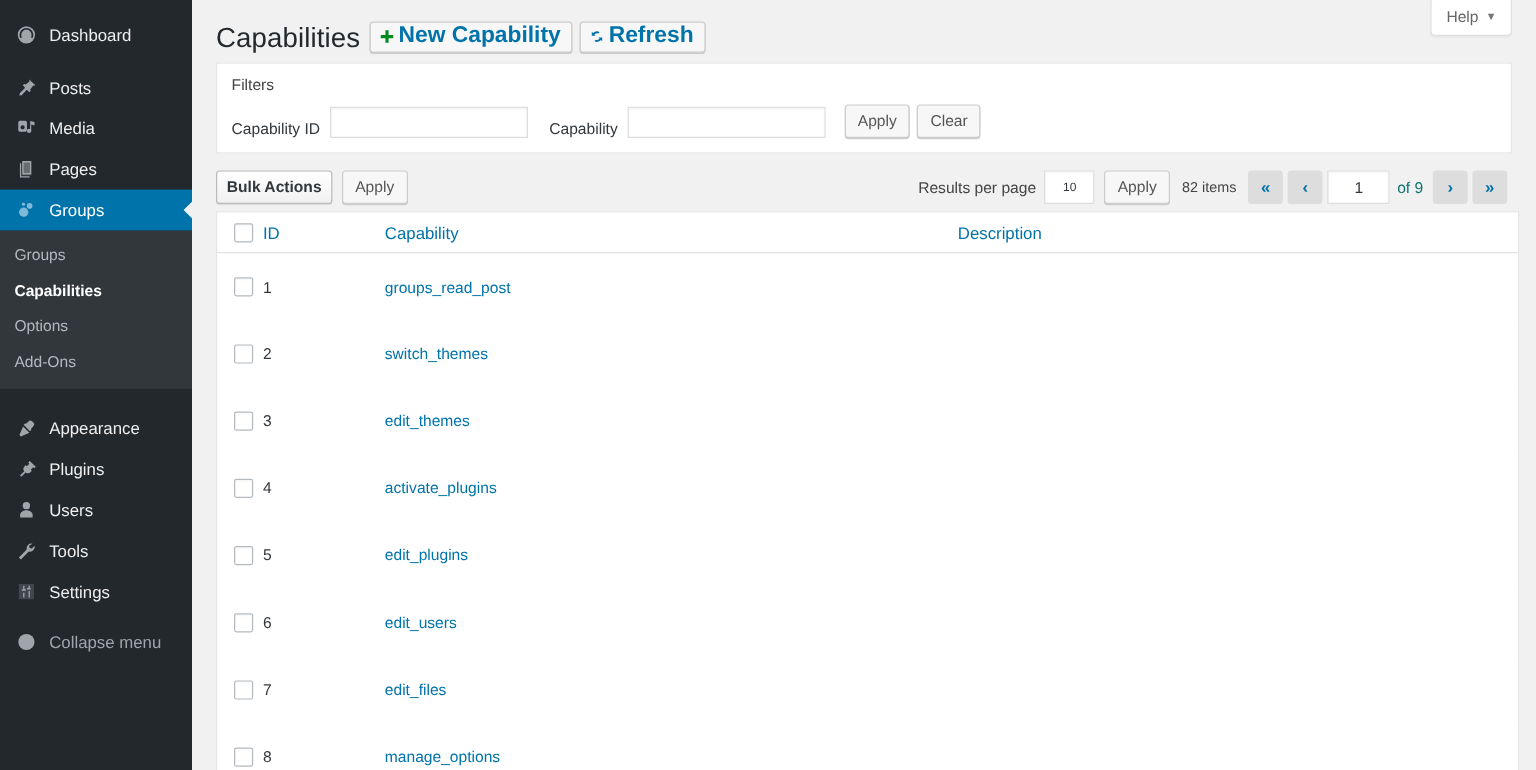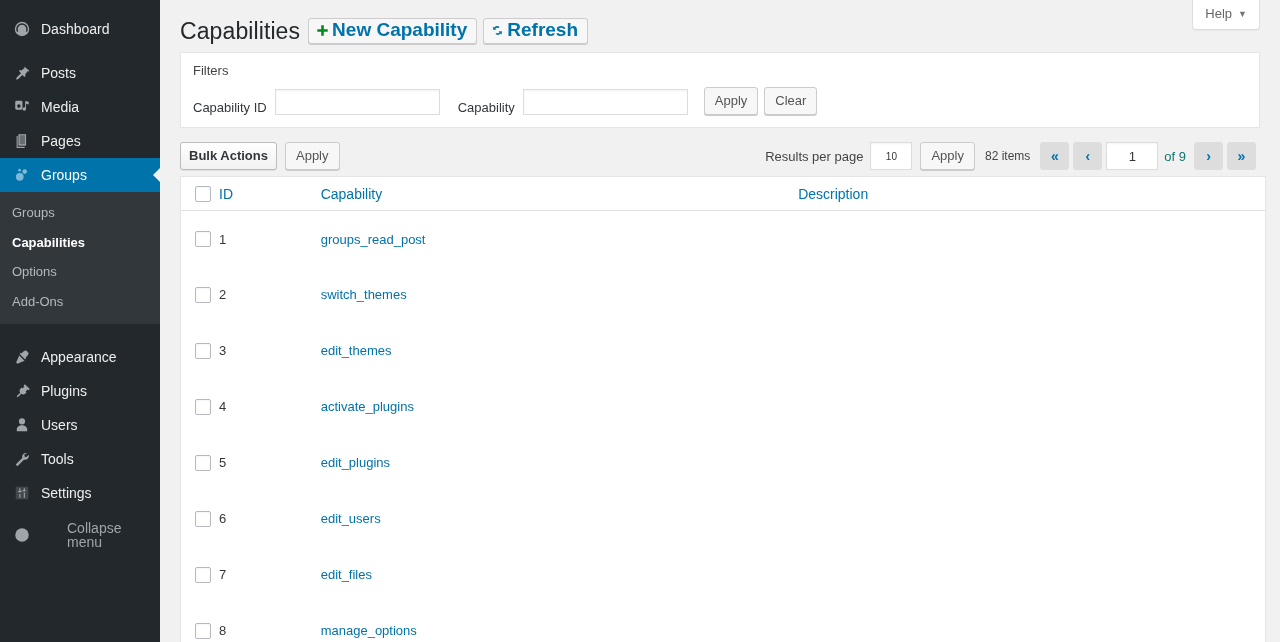--- a/index.html
+++ b/index.html
@@ -60,21 +60,21 @@
   .submenu { background: #32373c; padding: 6px 0 8px 0; }
   .submenu-item {
     display: block;
     padding: 6px 0 6px 12px;
     font-size: 13px;
     color: #b4b9be;
     cursor: pointer;
     line-height: 1.35;
   }
   .submenu-item.current { color: #fff; font-weight: bold; }
-  .collapse-item { color: #a0a5aa; gap: 26px; }
+  .collapse-item { color: #a0a5aa; }
   .collapse-item .mi-icon svg circle { fill:#a0a5aa; }
 
   
   .content {
     position: absolute; left: 160px; top: 0;
     width: 1120px; height: 642px;
     background: #f1f1f1;
     padding: 0 20px;
   }
 

